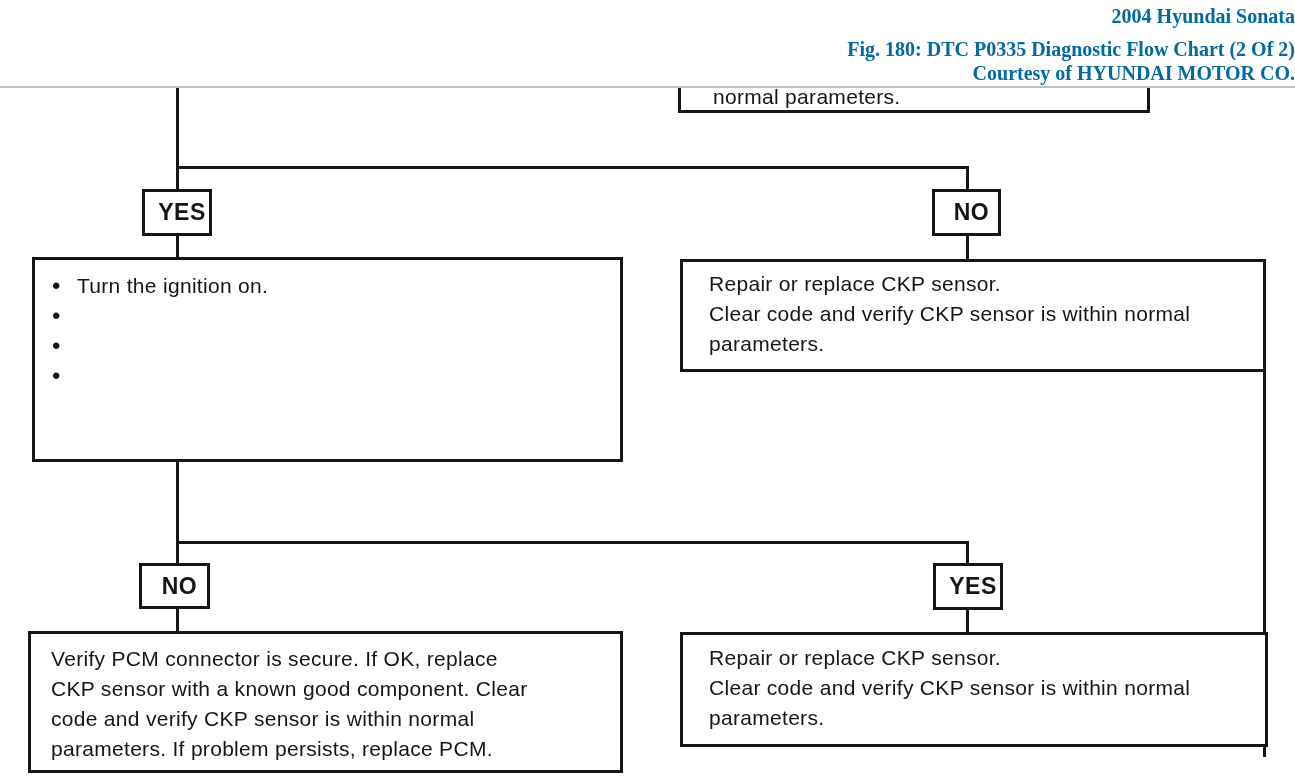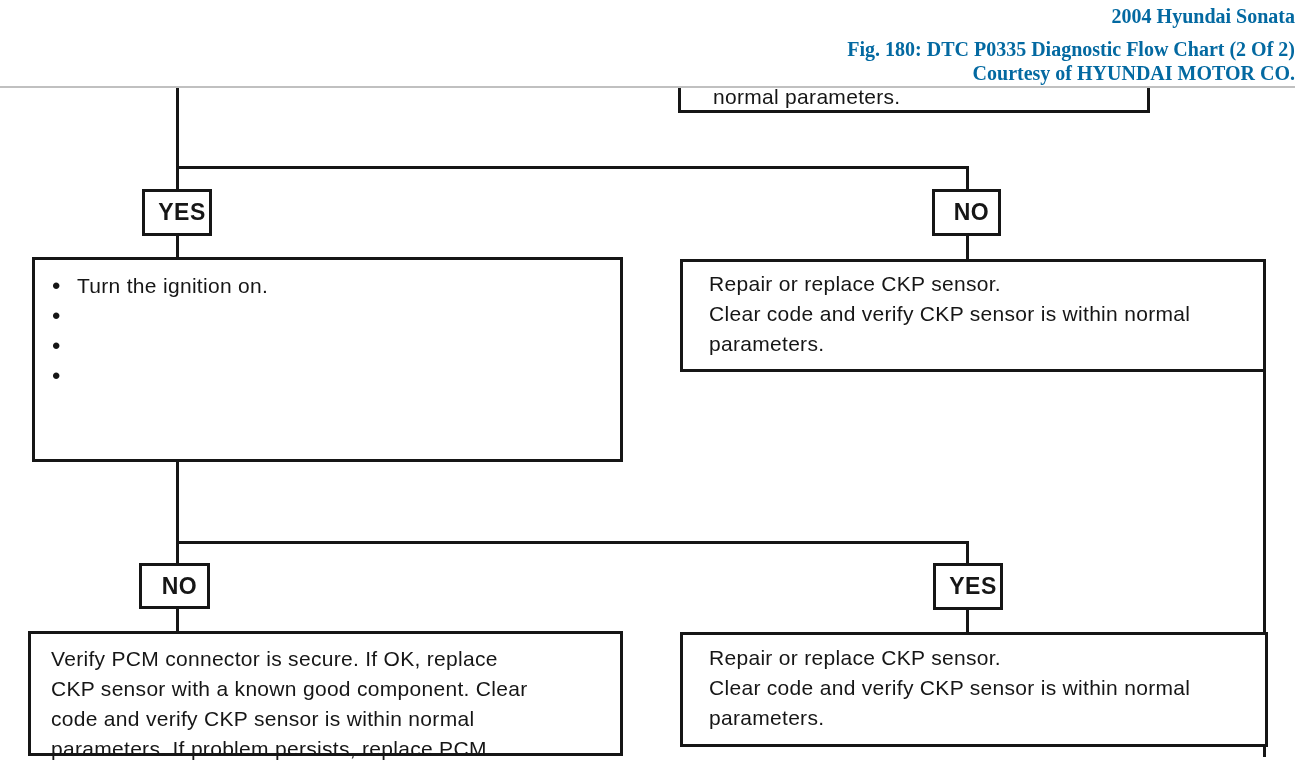--- a/index.html
+++ b/index.html
@@ -96,21 +96,21 @@
   }
   .bullet-text { white-space: pre-line; }
 
   #repair-top-box {
     left: 680px; top: 259px;
     width: 586px; height: 113px;
     padding: 7px 8px 0 26px;
   }
   #verify-pcm-box {
     left: 28px; top: 631px;
-    width: 595px; height: 125px;
+    width: 595px; height: 142px;
     padding: 10px 8px 0 20px;
   }
   #repair-bottom-box {
     left: 680px; top: 632px;
     width: 588px; height: 115px;
     padding: 8px 8px 0 26px;
   }
 </style>
 </head>
 <body>

